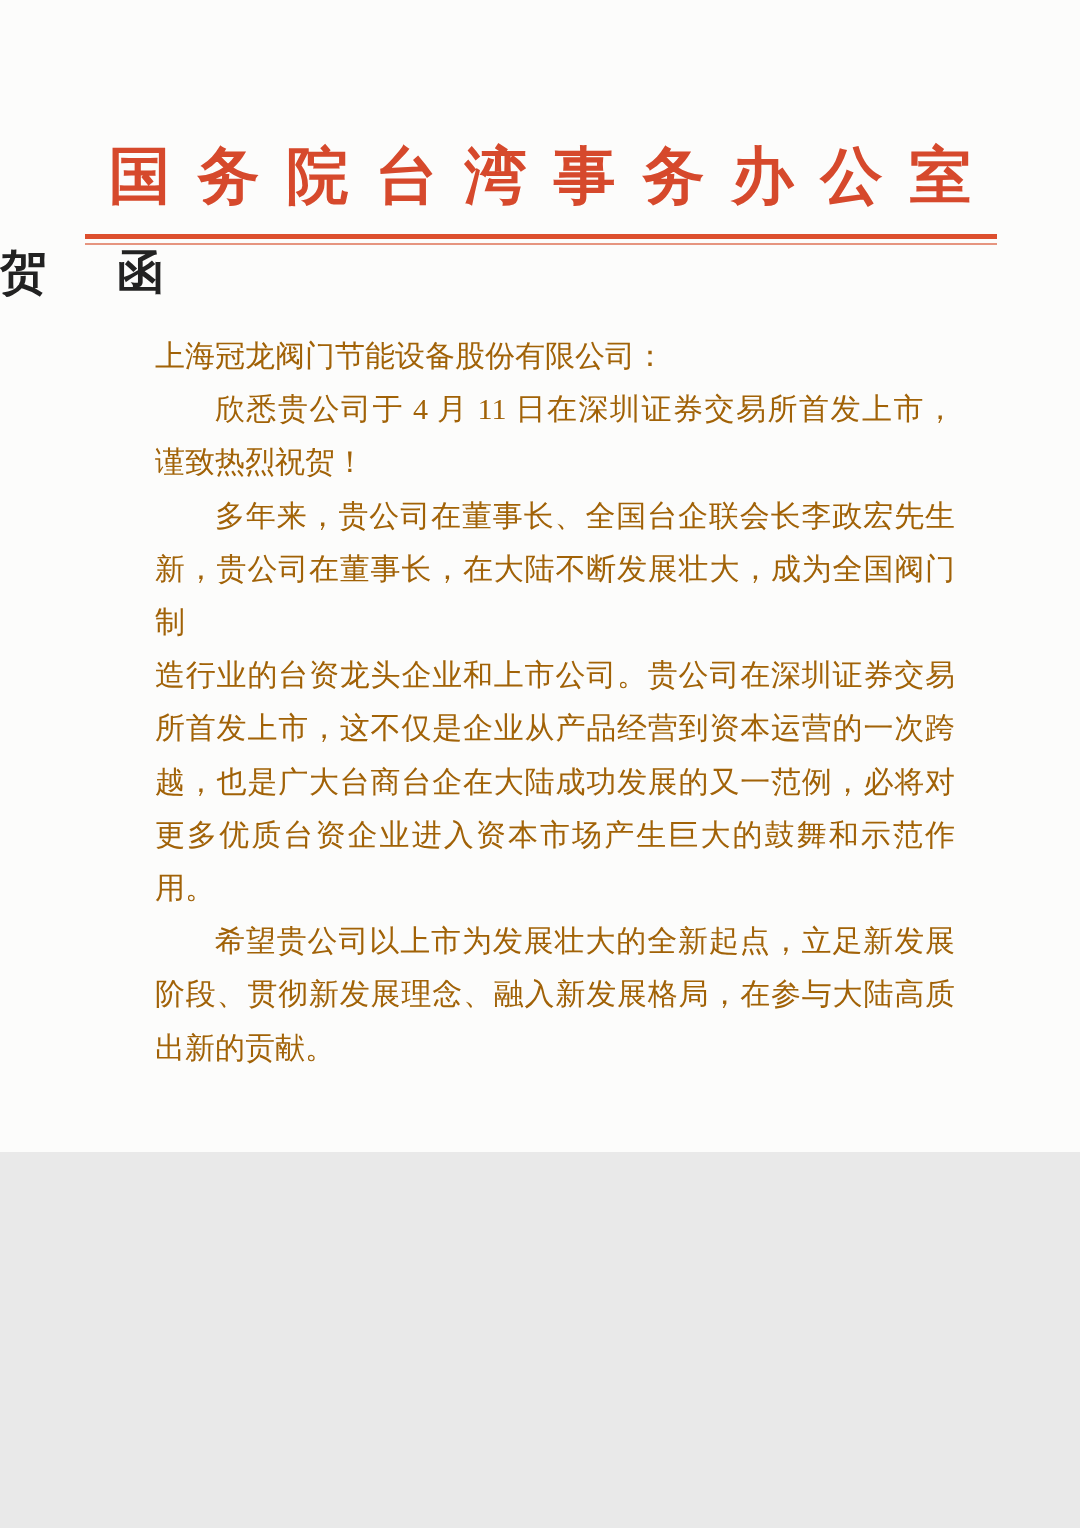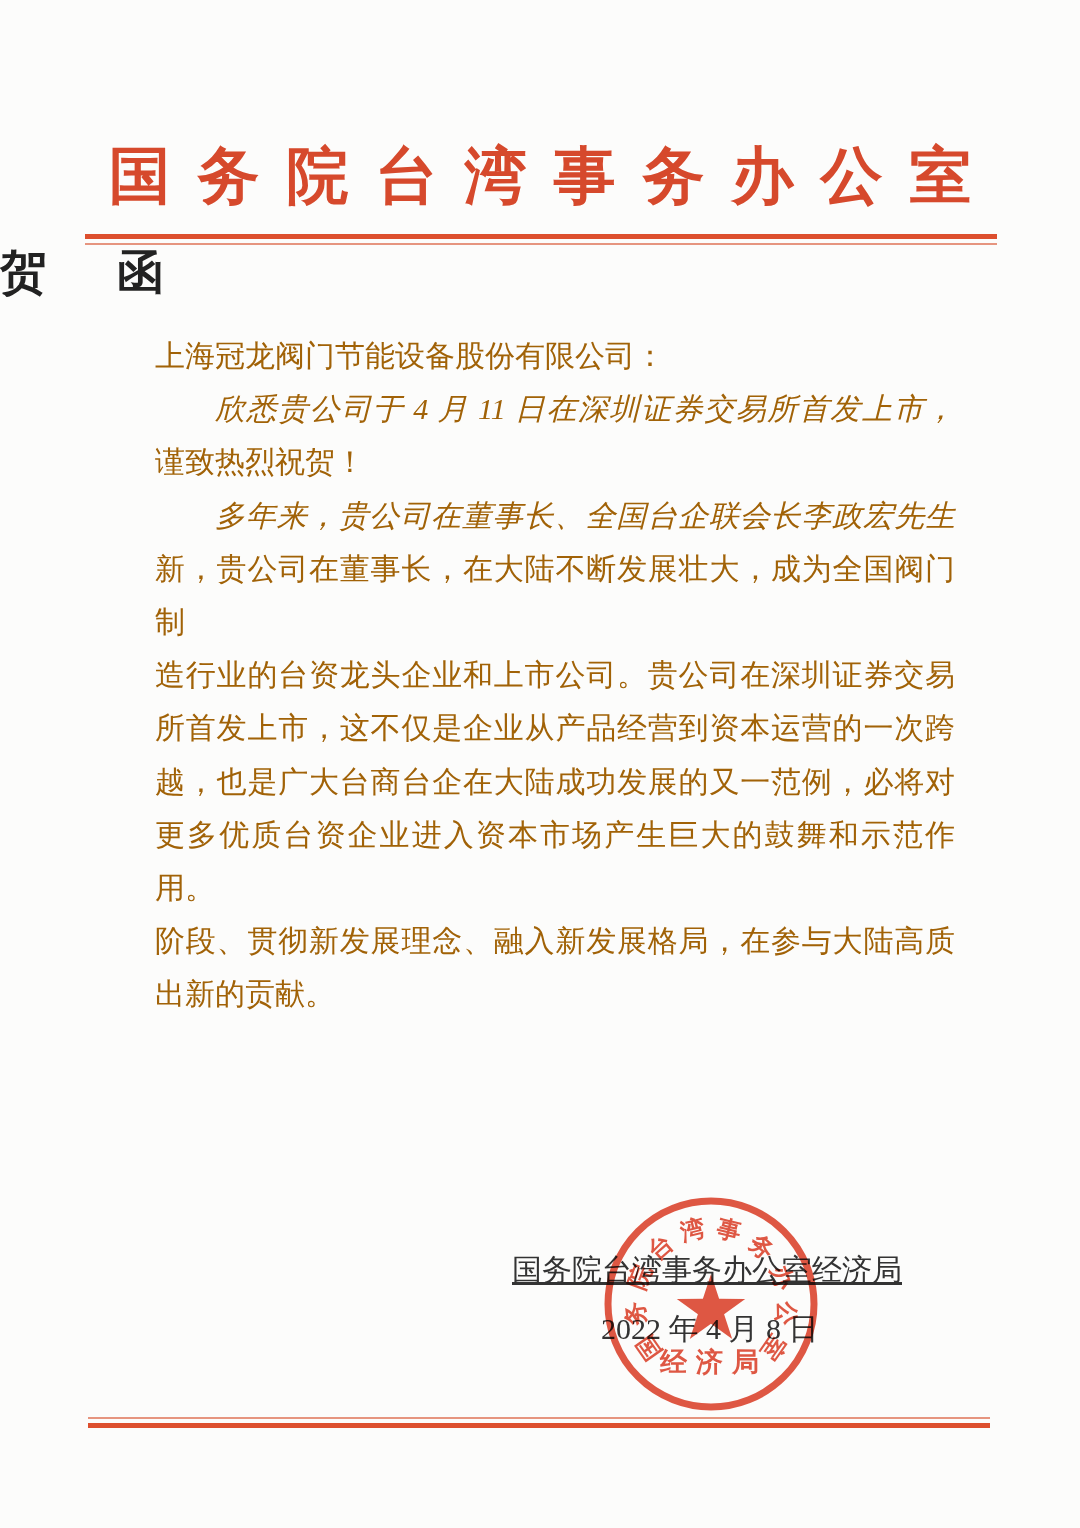--- a/index.html
+++ b/index.html
@@ -1,18 +1,18 @@
 <!DOCTYPE html>
 <html lang="zh"><head>
 <meta charset="utf-8">
 <style>
   html,body { margin:0; padding:0; background:#e9e9e9; }
   .page {
     position:relative;
-    width:1080px; height:1528px;
+    width:1080px; height:1152px;
     margin:0 auto;
     background:#fcfcfb;
     overflow:hidden;
     font-family:"Liberation Serif","DejaVu Serif",serif;
   }
 
   
   .letterhead {
     position:absolute; top:136px; left:0; width:1080px;
     margin:0;
@@ -42,21 +42,21 @@
     position:absolute; top:329px; left:155px; width:800px;
     font-size:30px; line-height:53.2px;
     color:#a16207;
   }
   .body-lines .line { white-space:nowrap; }
   .body-lines .line.justify {
     white-space:normal;
     text-align:justify;
     text-align-last:justify;
   }
-  .body-lines .line.indent { padding-left:60px;font-style:italic; }
+  .body-lines .line.indent { padding-left:60px; }
 
   
   .sig-org {
     position:absolute; top:1253px; left:512px;
     font-size:30px; line-height:34px; color:#333;
     white-space:nowrap;
     text-decoration:underline;
   }
   .sig-date {
     position:absolute; top:1312px; left:601px;
@@ -91,20 +91,21 @@
       <div class="line">上海冠龙阀门节能设备股份有限公司：</div>
       <div class="line indent justify">欣悉贵公司于 4 月 11 日在深圳证券交易所首发上市，</div>
       <div class="line">谨致热烈祝贺！</div>
       <div class="line indent justify">多年来，贵公司在董事长、全国台企联会长李政宏先生</div>
       <div class="line justify">新，贵公司在董事长，在大陆不断发展壮大，成为全国阀门制</div>
       <div class="line justify">造行业的台资龙头企业和上市公司。贵公司在深圳证券交易</div>
       <div class="line justify">所首发上市，这不仅是企业从产品经营到资本运营的一次跨</div>
       <div class="line justify">越，也是广大台商台企在大陆成功发展的又一范例，必将对</div>
       <div class="line justify">更多优质台资企业进入资本市场产生巨大的鼓舞和示范作</div>
       <div class="line">用。</div>
+      <div class="line indent justify">希望贵公司以上市为发展壮大的全新起点，立足新发展</div>
       <div class="line justify">阶段、贯彻新发展理念、融入新发展格局，在参与大陆高质</div>
       <div class="line">出新的贡献。</div>
     </div>
 
   <div class="sig-org">国务院台湾事务办公室经济局</div>
   <div class="sig-date">2022 年 4 月 8 日</div>
 
   <svg class="seal" viewBox="0 0 220 220" xmlns="http://www.w3.org/2000/svg">
     <circle cx="110" cy="110" r="103" fill="none" stroke="#dd3f28" stroke-width="7"></circle>
     <polygon fill="#dd3f28" points="110,80 118.1,104.8 144.2,104.9 123.1,120.3 131.2,145.1 110,129.8 88.8,145.1 96.9,120.3 75.8,104.9 101.9,104.8"></polygon>

